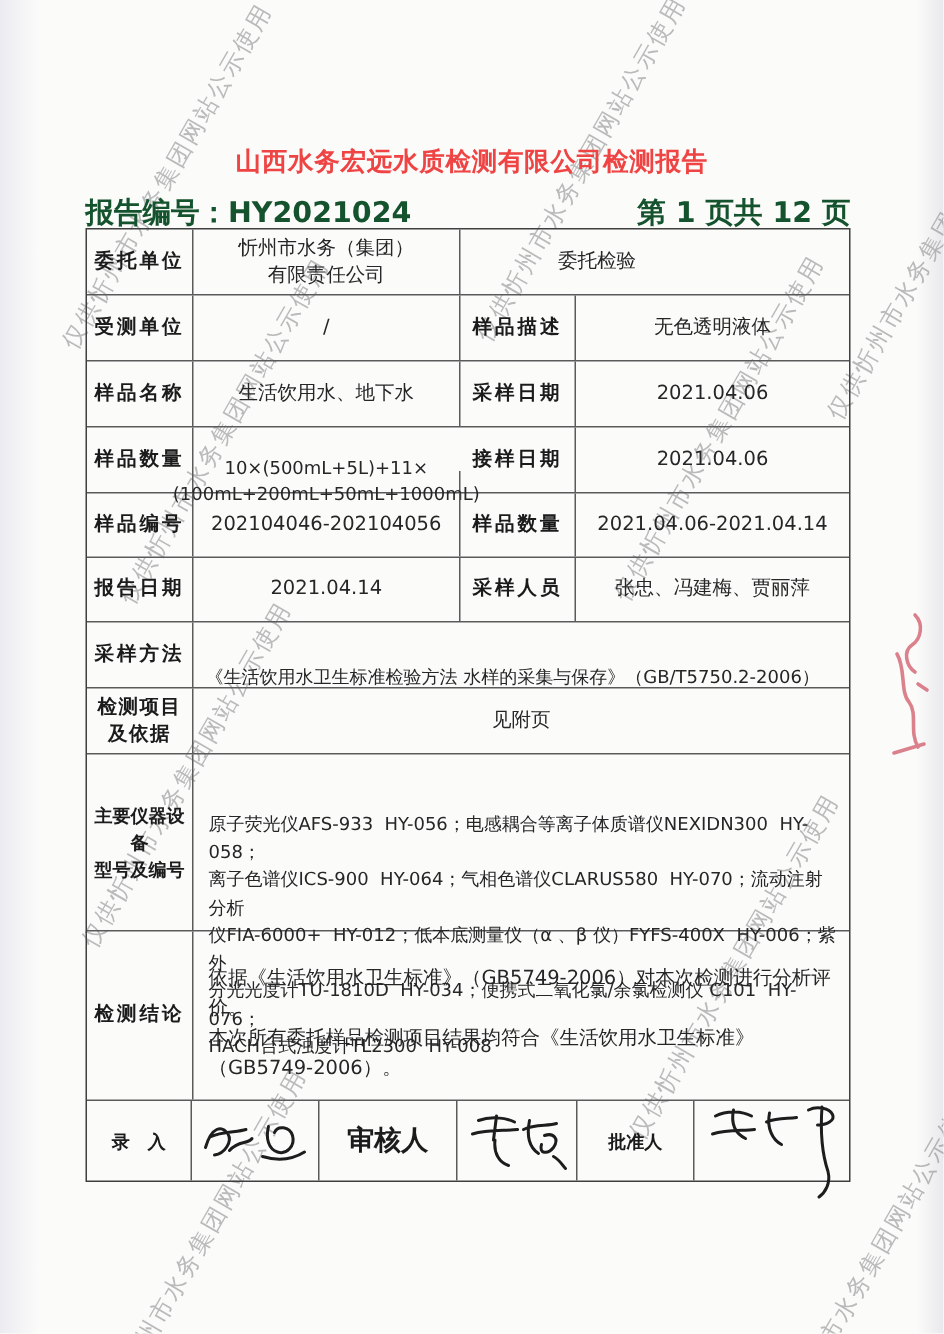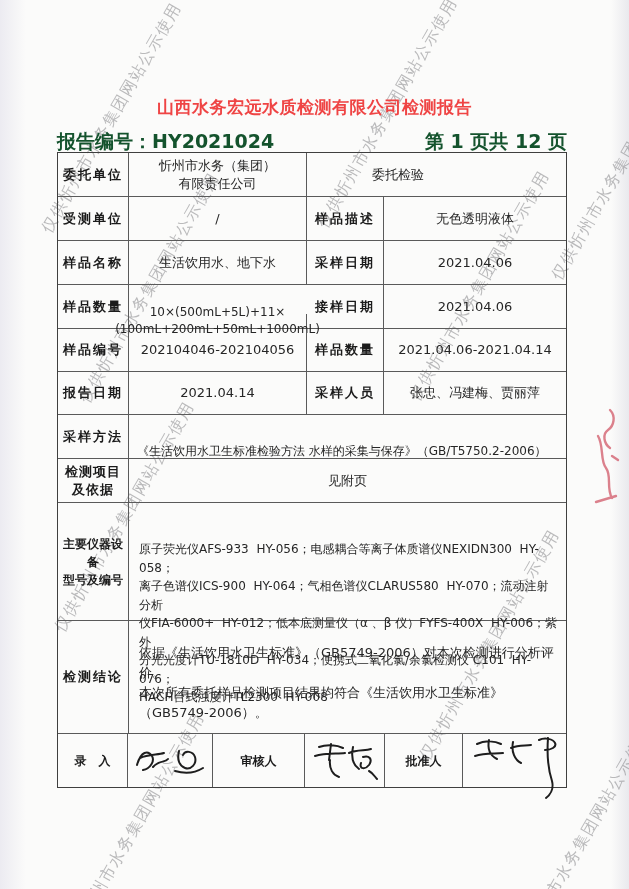--- a/index.html
+++ b/index.html
@@ -163,21 +163,21 @@
     </div>
 
     <div class="tr r-h53">
       <div class="td s1 lab" style="letter-spacing:0;font-size:12px;">录　入</div>
       <div class="td s2 sigcell">
         <svg class="sig" width="78" height="40" viewBox="0 0 78 40">
           <path d="M6 24 C10 10 17 9 21 15 C24 20 19 28 12 29 M9 17 C17 13 27 14 33 12 M22 26 C28 19 34 22 37 18"></path>
           <path d="M48 10 C46 18 48 25 54 27 C60 29 66 23 64 16 C62 10 54 9 52 14 M44 30 C54 33 64 32 72 27"></path>
         </svg>
       </div>
-      <div class="td s3 lab" style="letter-spacing:0;font-size:12px;">审核人</div>
+      <div class="td s3 lab" style="letter-spacing:0;font-size:18px;">审核人</div>
       <div class="td s4 sigcell">
         <svg class="sig" width="76" height="46" viewBox="0 0 76 46">
           <path d="M12 9 C20 6 30 7 36 10 M24 6 L22 22 M8 18 C18 15 30 16 38 15 M23 22 C22 31 26 37 32 39"></path>
           <path d="M46 9 C44 19 46 27 52 31 M42 15 C50 11 58 13 64 11 M56 19 C62 17 66 21 62 27 C58 32 52 31 54 25 M62 33 C66 35 68 39 70 41"></path>
         </svg>
       </div>
       <div class="td s5 lab" style="letter-spacing:0;font-size:12px;">批准人</div>
       <div class="td s6 sigcell">
         <svg class="sig sig-tail" width="96" height="72" viewBox="0 0 96 72">
           <path d="M10 13 C18 9 28 10 34 13 M22 9 C20 19 24 25 30 28 M8 25 C18 22 28 23 36 22"></path>

